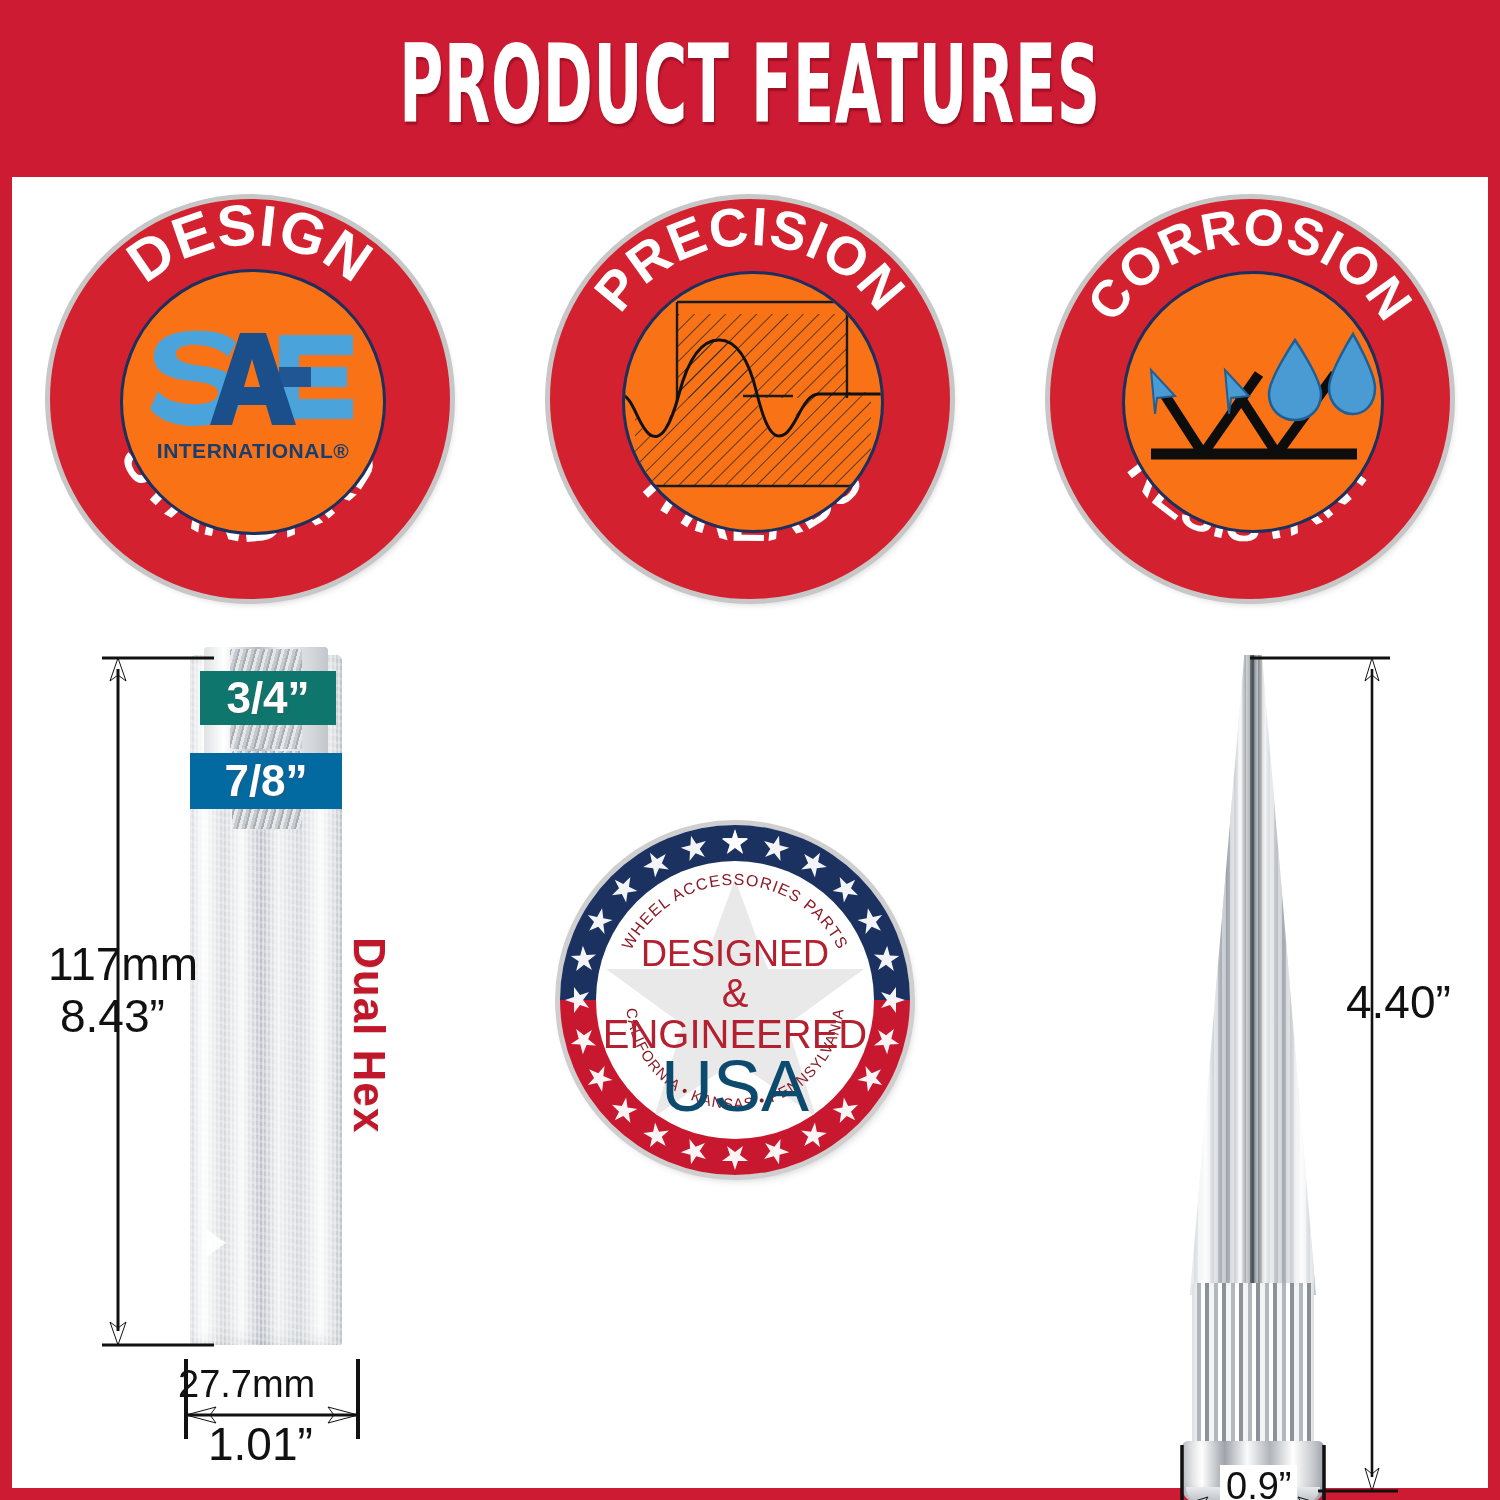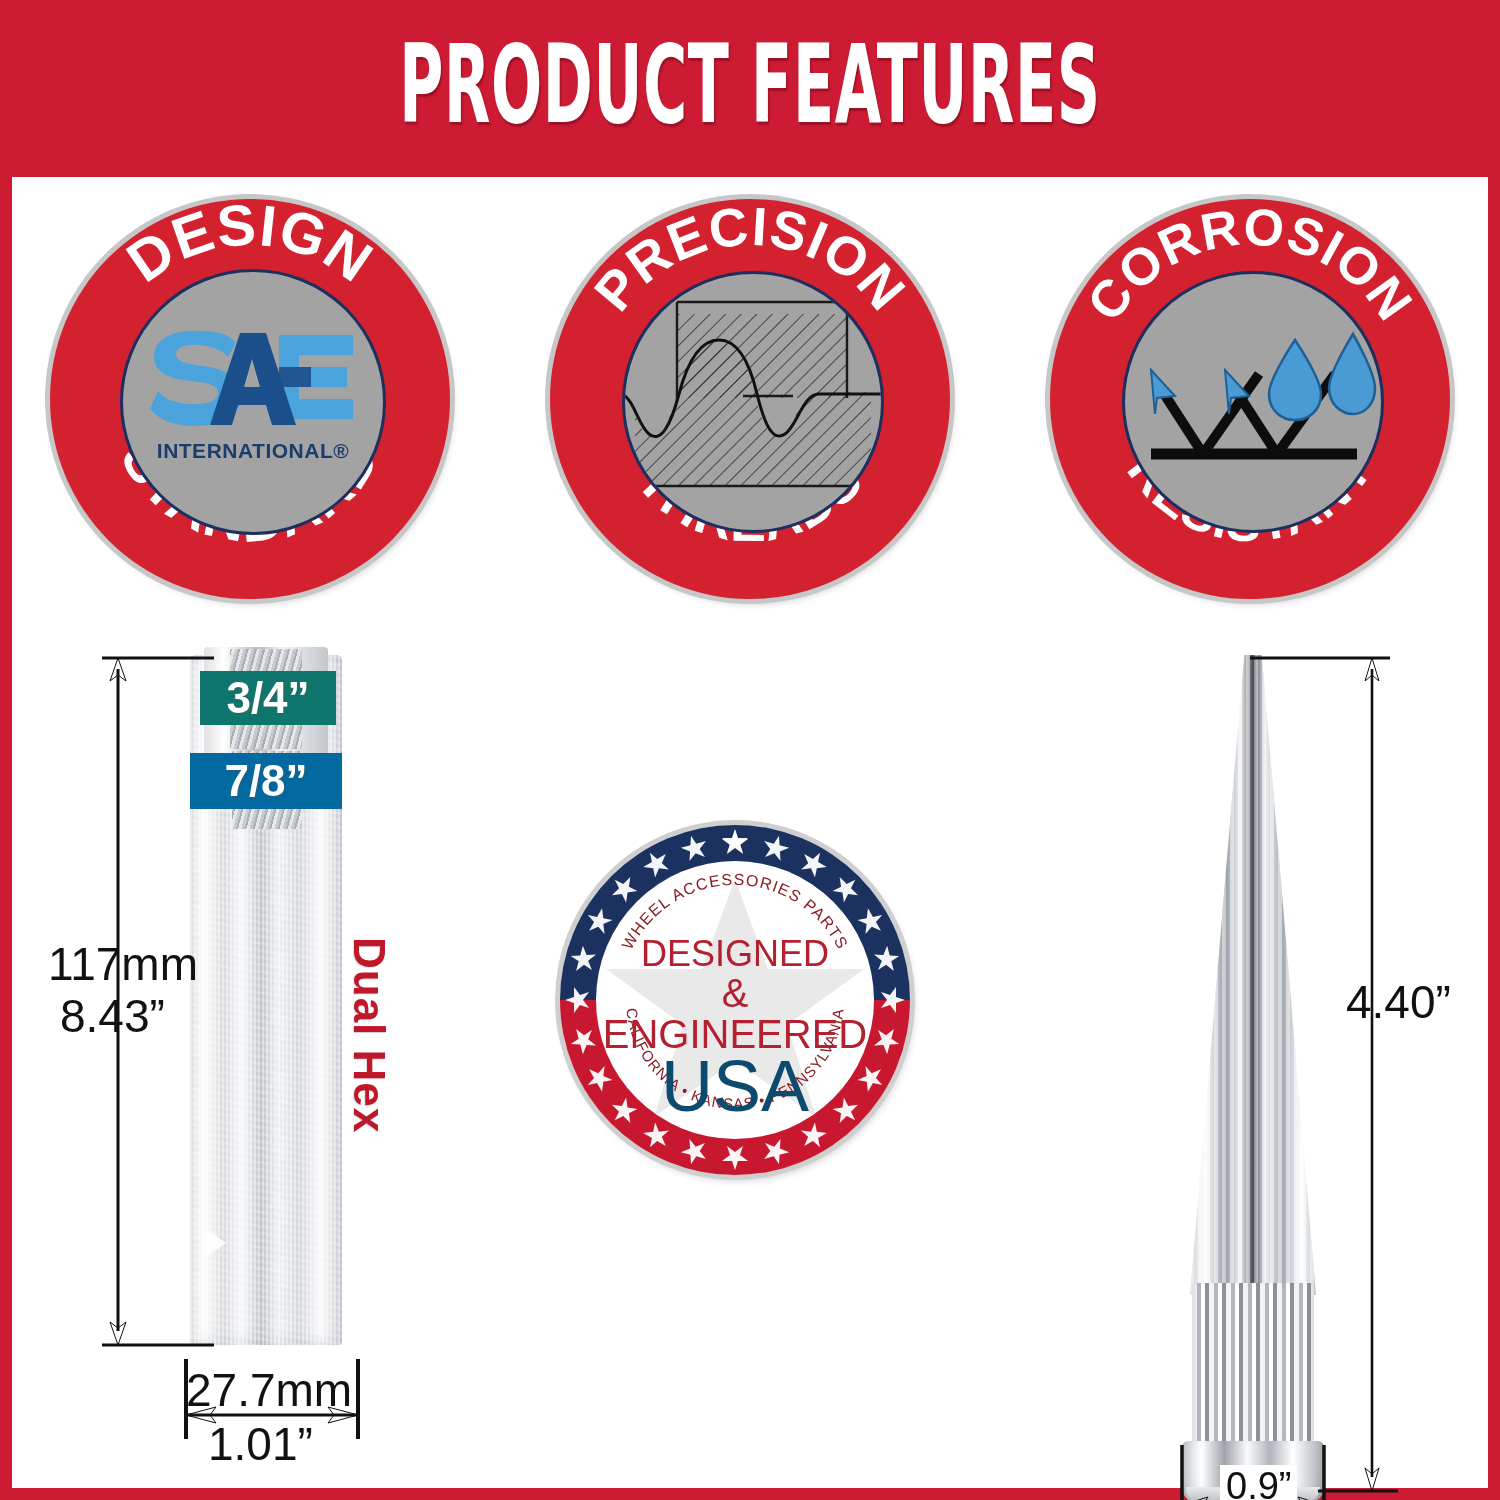--- a/index.html
+++ b/index.html
@@ -39,21 +39,21 @@
 
   
   .badge{position:absolute;border-radius:50%;}
   .badge .ring{
     position:absolute;inset:0;border-radius:50%;
     background:#d4212f;
     box-shadow:0 0 0 5px #c7c7c7, 3px 5px 7px rgba(0,0,0,.18);
   }
   .badge .inner{
     position:absolute;border-radius:50%;
-    background:#a3a3a3;
+    background:#f97316;
     border:3px solid #1c2f5e;
     overflow:hidden;
   }
   .arc-text{position:absolute;inset:0;}
   .arc-text svg{width:100%;height:100%;display:block;overflow:visible;}
   .arc-text text{
     fill:#ffffff;
     font-family:"Liberation Sans", sans-serif;
     font-weight:bold;
     letter-spacing:1px;
@@ -383,21 +383,21 @@
 
     <div class="dual-hex" style="left:332px;top:760px;height:250px;">Dual Hex</div>
 
     <svg class="dimsvg" style="left:160px;top:1178px;width:200px;height:120px;">
       <line x1="14" y1="4" x2="14" y2="84" stroke-width="4"></line>
       <line x1="186" y1="4" x2="186" y2="84" stroke-width="4"></line>
       <line x1="14" y1="60" x2="186" y2="60" stroke-width="3"></line>
       <path d="M14,60 L44,52 L38,60 L44,68 Z" fill="#111"></path>
       <path d="M186,60 L156,52 L162,60 L156,68 Z" fill="#111"></path>
     </svg>
-    <div class="dimlabel" style="left:166px;top:1186px;font-size:46px;margin-left:8px;">27.7mm</div>
+    <div class="dimlabel" style="left:166px;top:1186px;font-size:38px;">27.7mm</div>
     <div class="dimlabel" style="left:196px;top:1240px;font-size:46px;">1.01”</div>
 
     <div class="usa-badge" style="left:548px;top:648px;width:350px;height:350px;">
       <div class="usa-ring">
         <svg width="350" height="350" viewBox="0 0 350 350" style="position:absolute;inset:0;">
           <g fill="#ffffff" opacity="0.95">
 
             <g id="starring">
               <polygon points="175,4 178,13 188,13 180,19 183,28 175,22 167,28 170,19 162,13 172,13" transform="rotate(0 175 175)"></polygon>
             </g>

